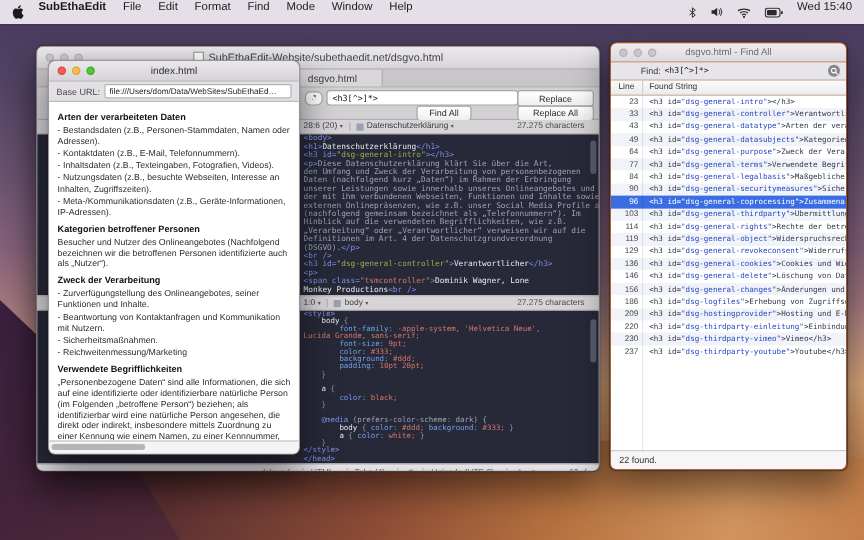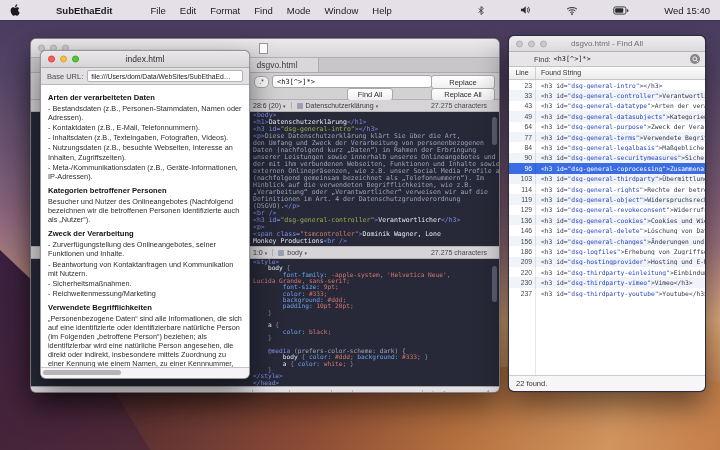--- a/index.html
+++ b/index.html
@@ -11,22 +11,22 @@
     background:radial-gradient(ellipse at center,rgba(255,214,160,.28),rgba(255,214,160,0) 70%);}
   .dune-main{position:absolute;left:0;right:0;bottom:0;height:171px;
     background:linear-gradient(100deg,#3f2030 0%,#5d3132 22%,#8c4c36 45%,#b5713f 65%,#d1945f 85%,#c57f4a 100%);
     clip-path:polygon(0 38%,12% 50%,30% 44%,52% 58%,74% 50%,100% 60%,100% 100%,0 100%);}
   .dune-left{position:absolute;left:0;bottom:0;width:150px;height:200px;
     background:linear-gradient(135deg,#3a2140 0%,#45243a 55%,#502a36 100%);
     clip-path:polygon(0 0,45% 32%,100% 100%,0 100%);}
 
   
   .menubar{position:absolute;top:0;left:0;right:0;height:20px;background:rgba(241,237,242,.93);
-    box-shadow:0 0 2px rgba(0,0,0,.35);display:flex;align-items:center;padding:0 10px;
-    font-size:9.5px;color:#1b1b1d;z-index:50;gap:24px;}
+    box-shadow:0 0 2px rgba(0,0,0,.35);display:flex;padding:0 10px;
+    font-size:9.5px;color:#1b1b1d;z-index:50;}
   .mb-apple{display:flex;align-items:center;margin-right:12px;}
   .mb-app{font-weight:bold;margin-right:14px;}
   .mb-items{display:flex;}
   .mb-item{margin-right:14px;}
   .mb-spacer{flex:1;}
   .mb-icon{display:flex;align-items:center;margin-left:11px;}
   .mb-clock{margin-left:11px;font-size:9.5px;}
 
   
   .window{position:absolute;border-radius:6px;overflow:hidden;
@@ -100,21 +100,21 @@
     margin-left:4px;font-size:6.8px;color:#222;padding:0 3px;white-space:nowrap;overflow:hidden;
     display:flex;align-items:center;}
   .p-content{flex:1;background:#fff;padding:3px 7px 0 7px;overflow:hidden;
     font-size:7.3px;line-height:9.1px;color:#2d2d30;}
   .blk{margin:0 0 1px 0;}
   .blk-h{font-weight:bold;color:#121215;margin:5px 0 2px 0;font-size:7.6px;}
   .p-hscroll{height:10px;flex:none;background:#f5f3f5;border-top:1px solid #c6c3c6;position:relative;}
   .p-hthumb{position:absolute;left:2px;top:2px;width:78px;height:5px;border-radius:2.5px;background:#b7b4b7;}
 
   
-  .results-window{left:508px;top:35px;width:198px;height:357px;background:#0f172a;z-index:15;
+  .results-window{left:508px;top:35px;width:198px;height:357px;background:#f97316;z-index:15;
     display:flex;flex-direction:column;}
   .r-title{height:15px;flex:none;background:linear-gradient(#f0edf0,#dddadd);
     border-bottom:1px solid #b7b4b7;display:flex;align-items:center;justify-content:center;
     font-size:8px;color:#6e6e70;position:relative;}
   .r-find{height:14px;flex:none;background:#e8e5e8;border-bottom:1px solid #c4c1c4;
     display:flex;align-items:center;padding:0 25px;font-size:7.5px;color:#3c3c3e;position:relative;}
   .r-find .val{font-family:"DejaVu Sans Mono",monospace;font-size:6.8px;margin-left:3px;color:#18181a;}
   .r-findbtn{position:absolute;right:5px;top:2px;width:10px;height:10px;border-radius:50%;
     background:#87878b;display:flex;align-items:center;justify-content:center;}
   .r-header{height:12px;flex:none;background:linear-gradient(#fbfbfb,#ebebeb);
@@ -189,20 +189,21 @@
 </div>
 
 <div class="window editor-window">
   <div class="e-title">
     <span class="lights">
       <span class="light l-gray"></span>
       <span class="light l-gray"></span>
       <span class="light l-gray"></span>
     </span>
     <span class="doc-ico"></span>
+    <span>SubEthaEdit-Website/subethaedit.net/dsgvo.html</span>
   </div>
   <div class="e-tabbar">
     <span class="e-tab">
       <span>dsgvo.html</span>
     </span>
   </div>
   <div class="e-findbar">
     <span class="fb-regex">.*</span>
     <input class="fb-field" readonly="" value="&lt;h3[^&gt;]*&gt;" style="">
     <span class="fb-btn fb-replace">Replace</span>

